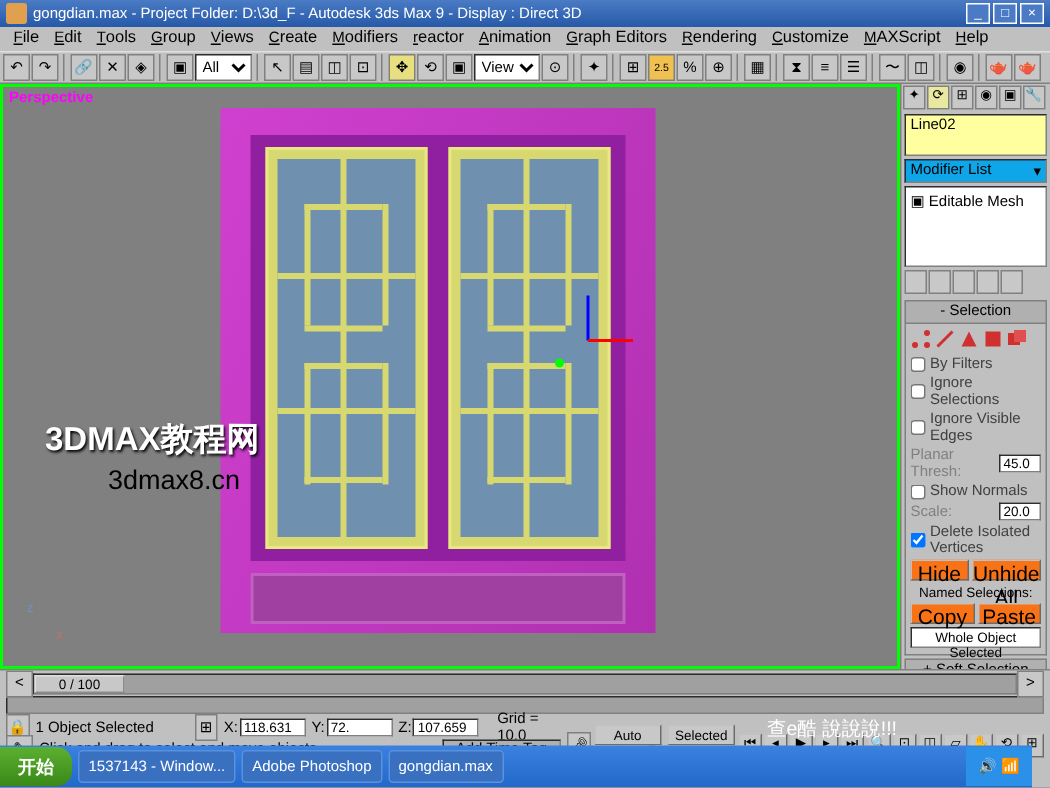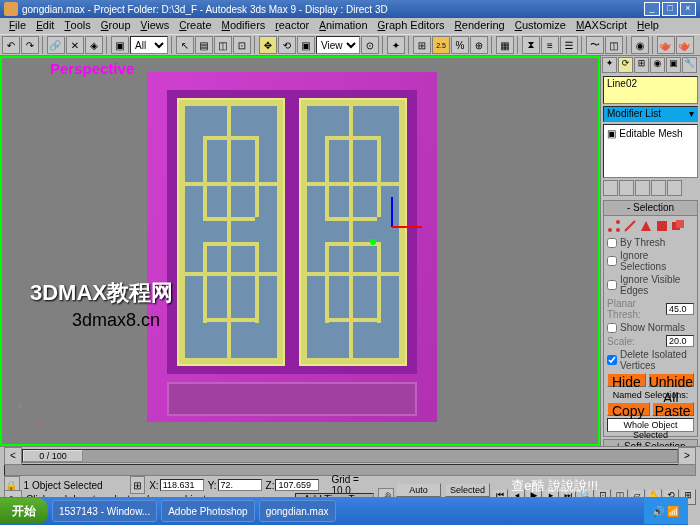--- a/index.html
+++ b/index.html
@@ -10,21 +10,21 @@
 .win-btn { width: 16px; height: 14px; background: #4a7bc4; border: 1px solid #fff; color: white; text-align: center; line-height: 10px; font-size: 9px; }
 .menubar { height: 16px; background: #c0c0c0; display: flex; padding: 0 4px; }
 .menubar span { padding: 1px 5px; font-size: 11px; cursor: pointer; }
 .menubar span u { text-decoration: underline; }
 .toolbar { height: 22px; background: #c0c0c0; border-top: 1px solid #e0e0e0; border-bottom: 1px solid #808080; display: flex; align-items: center; padding: 0 2px; gap: 1px; }
 .tb-btn { width: 18px; height: 18px; border: 1px solid #808080; background: #c8c8c8; display: flex; align-items: center; justify-content: center; font-size: 10px; }
 .tb-sep { width: 2px; height: 18px; border-left: 1px solid #808080; margin: 0 2px; }
 .tb-select { height: 18px; font-size: 10px; background: #fff; border: 1px inset #808080; }
 .main-area { display: flex; height: 390px; }
 .viewport { flex: 1; background: #808080; position: relative; border: 2px solid #00ff00; }
-.viewport-label { position: absolute; top: 2px; left: 4px; color: #ff00ff; font-size: 15px; font-weight: bold; margin-left: 44px; }
+.viewport-label { position: absolute; top: 2px; left: 4px; color: #ff00ff; font-size: 10px; font-weight: bold; }
 .door-render { position: absolute; left: 145px; top: 14px; width: 290px; height: 350px; }
 .door-frame { position: absolute; width: 290px; height: 350px; background: linear-gradient(115deg, #d040d0, #b030b0); }
 .door-inner { position: absolute; left: 20px; top: 18px; width: 250px; height: 284px; background: #9020a0; }
 .lattice { position: absolute; background: #d8d870; border: 2px solid #e8e880; }
 .lattice.left { left: 30px; top: 26px; width: 108px; height: 268px; }
 .lattice.right { left: 152px; top: 26px; width: 108px; height: 268px; }
 .lattice-pattern { position: absolute; inset: 6px; background: #7090b0; }
 .lat-bar { position: absolute; background: #d8d870; }
 .gizmo { position: absolute; left: 215px; top: 125px; width: 60px; height: 60px; }
 .gizmo-y { position: absolute; left: 29px; top: 0; width: 2px; height: 30px; background: #0000ff; }
@@ -244,21 +244,21 @@
         <svg class="sel-icon">
             <rect x="2" y="2" width="10" height="10" fill="#d03030"></rect>
           </svg>
         <svg class="sel-icon">
             <rect x="1" y="3" width="8" height="8" fill="#d03030"></rect>
             <rect x="5" y="1" width="8" height="8" fill="#e05050"></rect>
           </svg>
       </div>
       <div class="chk-row">
           <input type="checkbox" style="">
-          <span>By Thresh</span>
+          <span>By Filters</span>
         </div>
       <div class="chk-row">
           <input type="checkbox" style="">
           <span>Ignore Selections</span>
         </div>
       <div class="chk-row">
           <input type="checkbox" style="">
           <span>Ignore Visible Edges</span>
         </div>
       <div class="spin-row">

